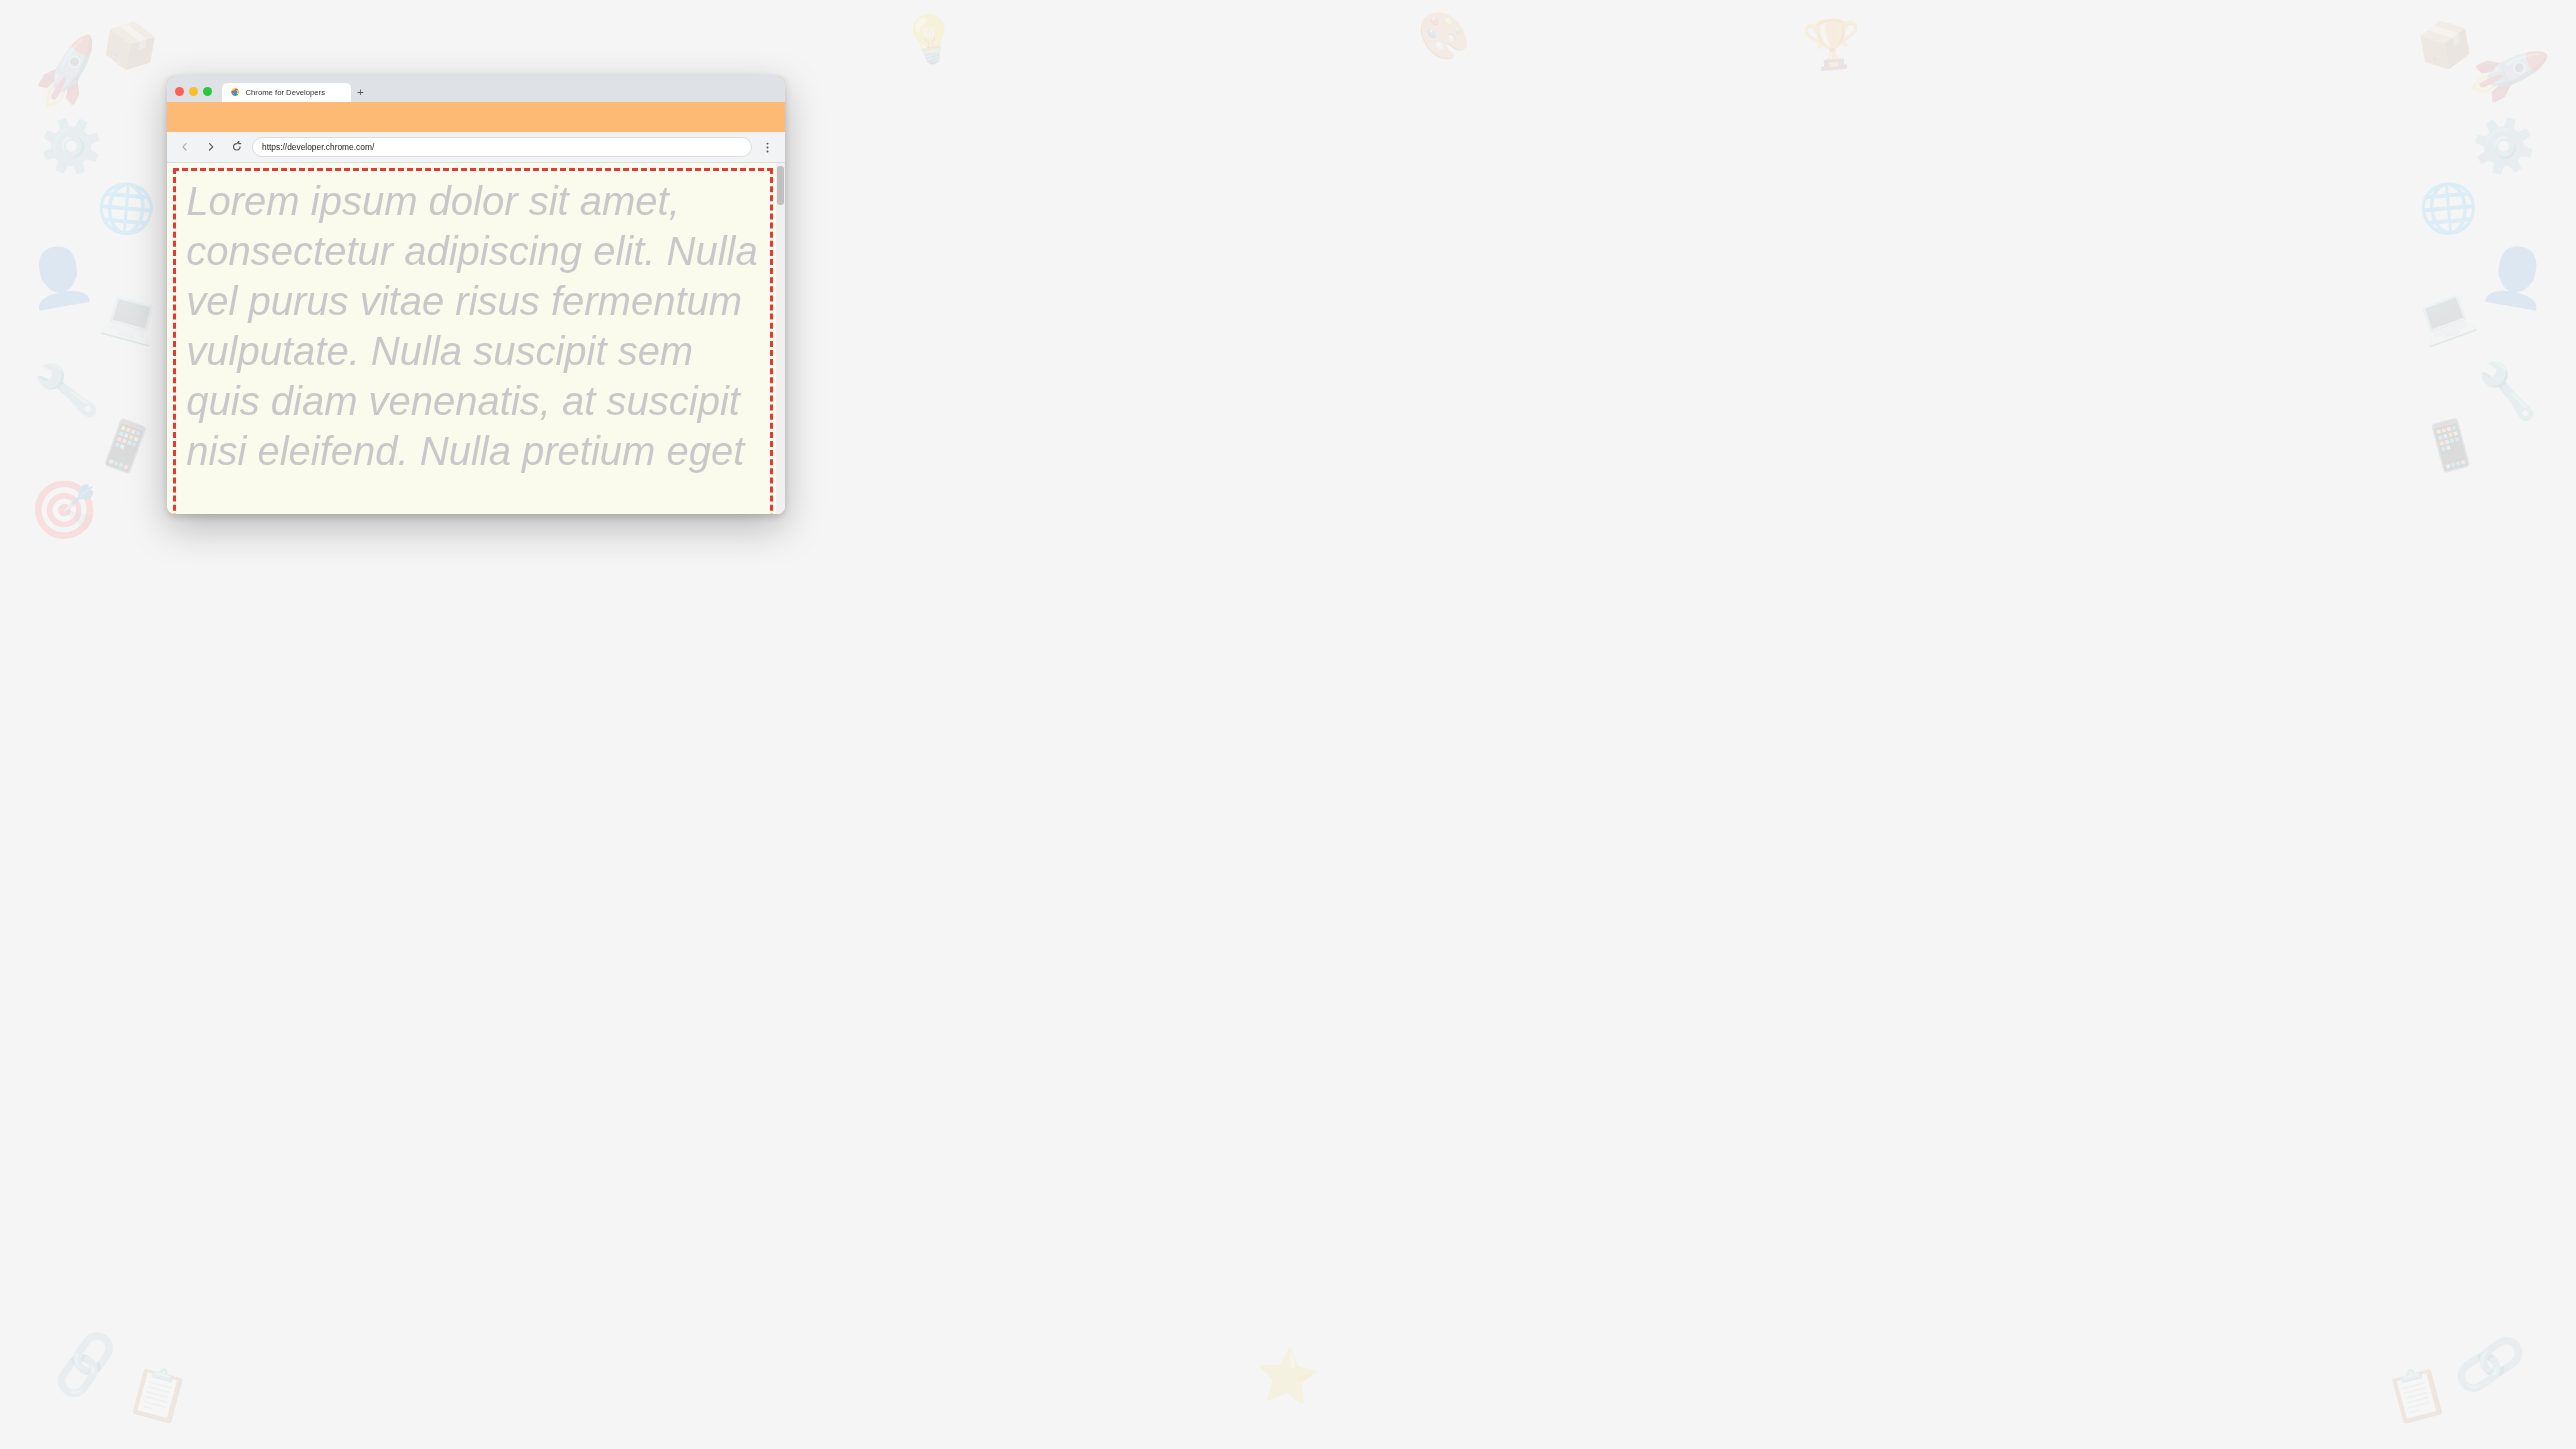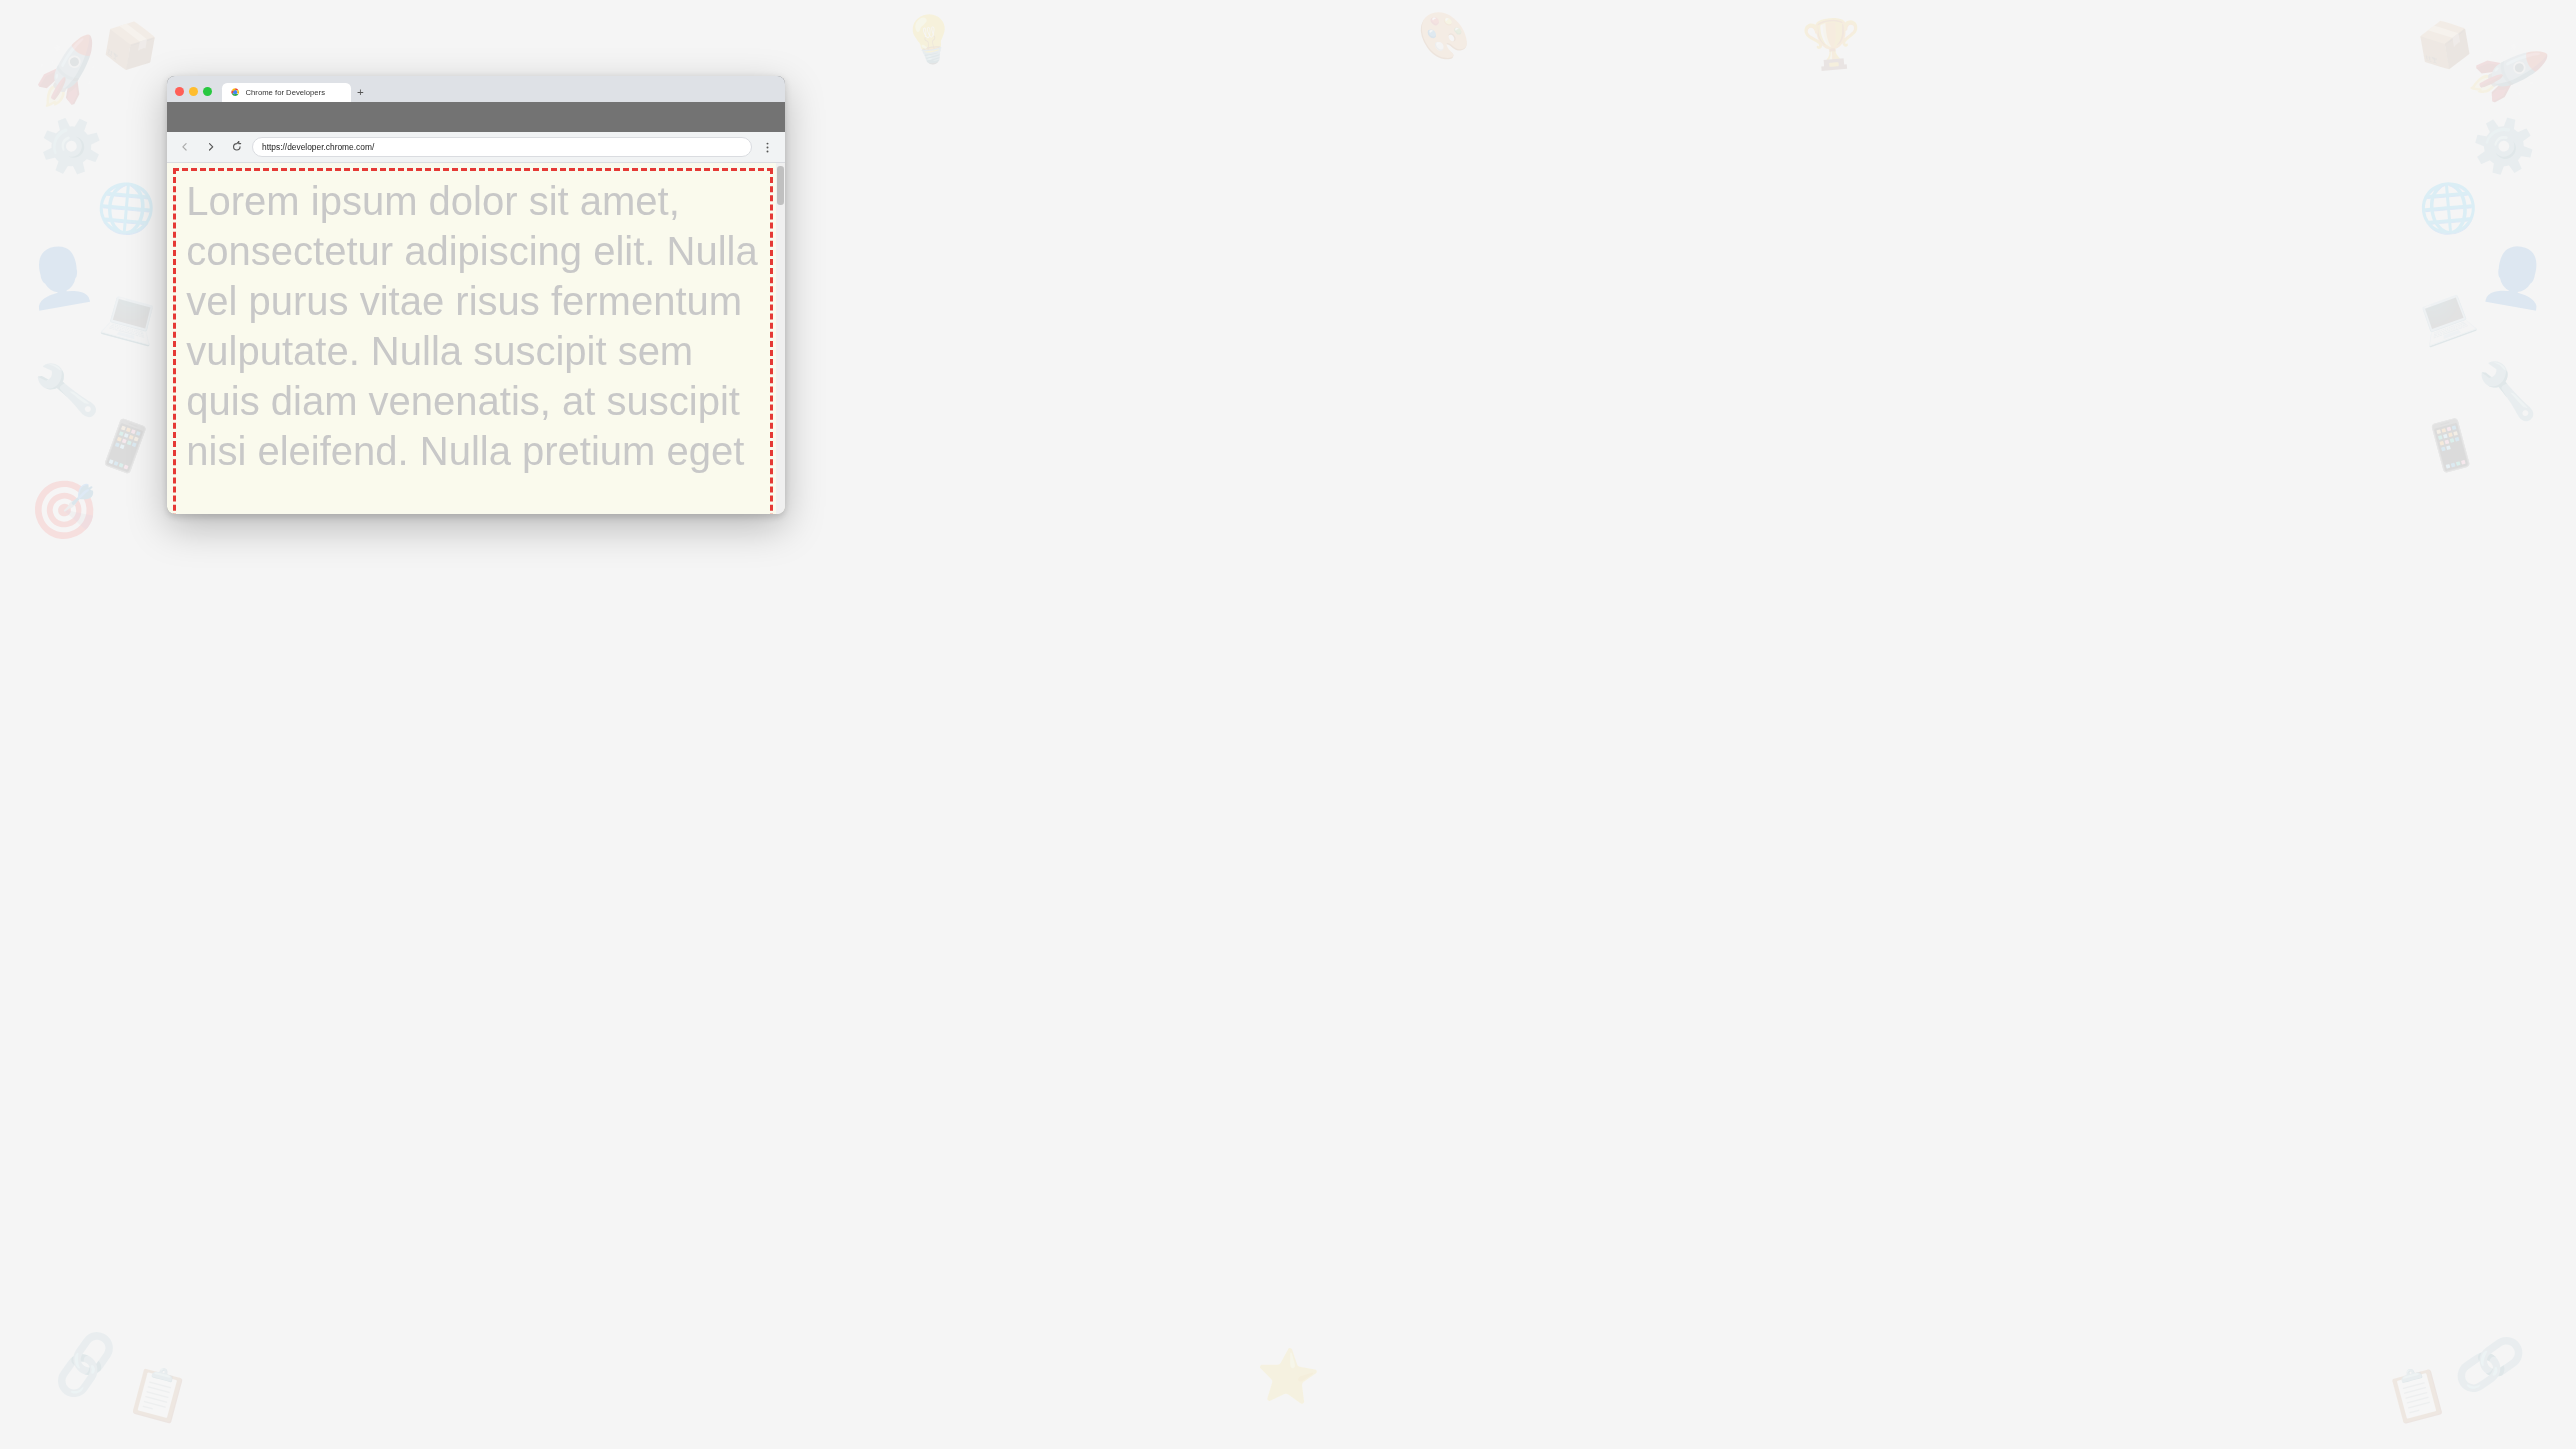--- a/index.html
+++ b/index.html
@@ -21,21 +21,21 @@
       z-index: 0;
     }
 
     
     .browser-window {
       position: absolute;
       left: 167px;
       top: 76px;
       width: 618px;
       height: 438px;
-      background: #737373;
+      background: #fdba74;
       border-radius: 7.7px;
       box-shadow: 0 13px 39px rgba(0,0,0,0.25), 0 2.6px 7.7px rgba(0,0,0,0.15);
       overflow: hidden;
       z-index: 10;
     }
 
     
     .titlebar {
       background: #dee1e6;
       height: 26px;
@@ -174,20 +174,21 @@
       color: #555;
       font-size: 11.6px;
     }
 
     
     .page-content {
       background: #fafaed;
       height: calc(100% - 57px);
       position: relative;
       overflow: hidden;
+      font-style: italic;
     }
 
     
     .dashed-border {
       position: absolute;
       left: 6.4px;
       top: 5.2px;
       right: 11.6px;
       bottom: 6.4px;
       border: 3.9px dashed #e53935;

